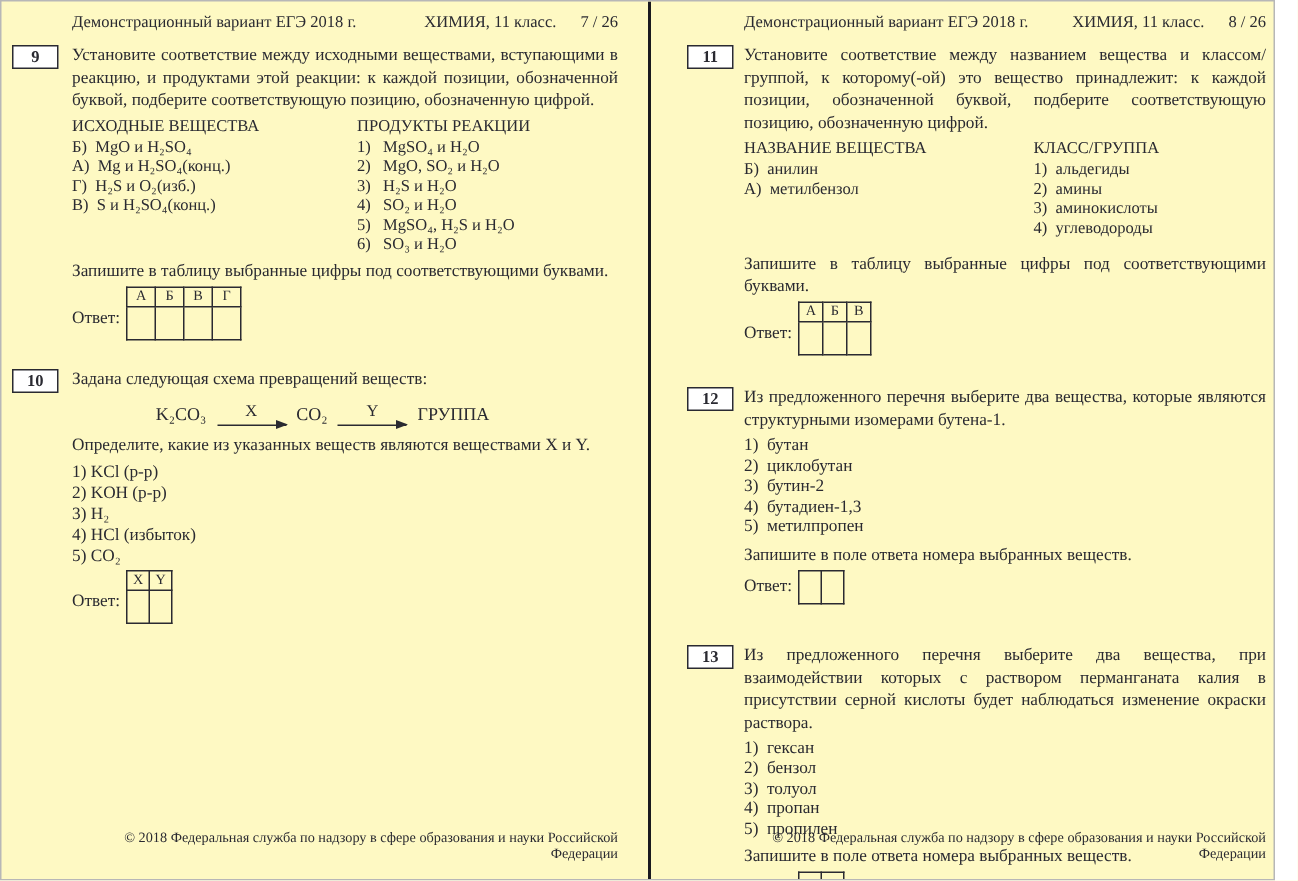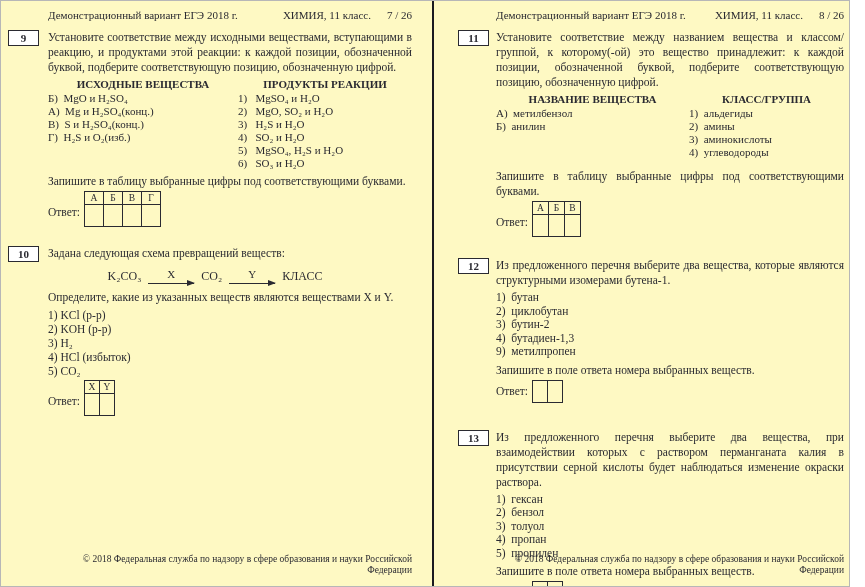--- a/index.html
+++ b/index.html
@@ -31,21 +31,21 @@
   }
   .page--left  .qnum { left: -40px; }
   .page--right .qnum { left: -38px; text-align: right; }
 
   .qtext { margin: 0; font-size: 11.5px; line-height: 15px; text-align: justify; }
 
   .cols { display: flex; margin-top: 2px; font-size: 11px; }
   .colL { width: 190px; flex: none; }
   .page--right .colL { width: 193px; }
   .colR { flex: 1; }
-  .colhead { font-weight: bold; text-align: center; line-height: 14px; margin-bottom: 1px; }
+  .colhead { font-weight: normal; line-height: 14px; margin-bottom: 1px; }
   .mitem { line-height: 13px; white-space: pre-wrap; }
 
   .instr { margin-top: 4px; }
   .instr2 { margin-top: 10px; }
 
   .ansrow { display: flex; margin-top: 2px; }
   .anslbl { font-size: 11.5px; flex: none; text-align: center; }
   .anslbl.withhead { padding-top: 15px; }
   .anslbl.plain { padding-top: 5px; }
   .anstab { border-collapse: collapse; margin-left: 4px; align-self: flex-start; }
@@ -90,22 +90,22 @@
     </div>
 
     <div class="q mt-q9">
       <div class="qnum">9</div>
       <p class="qtext">Установите соответствие между исходными веществами, вступающими в реакцию, и продуктами этой реакции: к каждой позиции, обозначенной буквой, подберите соответствующую позицию, обозначенную цифрой.</p>
       <div class="cols">
         <div class="colL">
           <div class="colhead">ИСХОДНЫЕ ВЕЩЕСТВА</div>
           <div class="mitem">Б)  MgO и H₂SO₄</div>
           <div class="mitem">А)  Mg и H₂SO₄(конц.)</div>
+          <div class="mitem">Г)  H₂S и O₂(изб.)</div>
           <div class="mitem">В)  S и H₂SO₄(конц.)</div>
-          <div class="mitem">Г)  H₂S и O₂(изб.)</div>
         </div>
         <div class="colR">
           <div class="colhead">ПРОДУКТЫ РЕАКЦИИ</div>
           <div class="mitem">1)   MgSO₄ и H₂O</div>
           <div class="mitem">2)   MgO, SO₂ и H₂O</div>
           <div class="mitem">3)   H₂S и H₂O</div>
           <div class="mitem">4)   SO₂ и H₂O</div>
           <div class="mitem">5)   MgSO₄, H₂S и H₂O</div>
           <div class="mitem">6)   SO₃ и H₂O</div>
         </div>
@@ -139,21 +139,21 @@
         <span>K₂CO₃</span>
         <span class="rxarrow">
           <span class="lab">X</span>
           <span class="shaft"></span>
         </span>
         <span>CO₂</span>
         <span class="rxarrow">
           <span class="lab">Y</span>
           <span class="shaft"></span>
         </span>
-        <span>КЛАСС</span>
+        <span>ГРУППА</span>
       </div>
       <p class="qtext">Определите, какие из указанных веществ являются веществами X и Y.</p>
       <div class="optlist">
         <div class="opt">1) KCl (р-р)</div>
         <div class="opt">2) KOH (р-р)</div>
         <div class="opt">3) H₂</div>
         <div class="opt">4) HCl (избыток)</div>
         <div class="opt">5) CO₂</div>
       </div>
       <div class="ansrow">
@@ -184,22 +184,22 @@
       <span class="s">ХИМИЯ, 11 класс.</span>
       <span>8 / 26</span>
     </div>
 
     <div class="q mt-q11">
       <div class="qnum">11</div>
       <p class="qtext">Установите соответствие между названием вещества и классом/группой, к которому(-ой) это вещество принадлежит: к каждой позиции, обозначенной буквой, подберите соответствующую позицию, обозначенную цифрой.</p>
       <div class="cols">
         <div class="colL">
           <div class="colhead">НАЗВАНИЕ ВЕЩЕСТВА</div>
+          <div class="mitem">Б)  анилин</div>
           <div class="mitem">А)  метилбензол</div>
-          <div class="mitem">Б)  анилин</div>
         </div>
         <div class="colR">
           <div class="colhead">КЛАСС/ГРУППА</div>
           <div class="mitem">1)  альдегиды</div>
           <div class="mitem">2)  амины</div>
           <div class="mitem">3)  аминокислоты</div>
           <div class="mitem">4)  углеводороды</div>
         </div>
       </div>
       <p class="qtext instr2">Запишите в таблицу выбранные цифры под соответствующими буквами.</p>
@@ -223,21 +223,21 @@
     </div>
 
     <div class="q mt-q12">
       <div class="qnum">12</div>
       <p class="qtext">Из предложенного перечня выберите два вещества, которые являются структурными изомерами бутена-1.</p>
       <div class="optlist optlist--airy">
         <div class="opt">1)  бутан</div>
         <div class="opt">2)  циклобутан</div>
         <div class="opt">3)  бутин-2</div>
         <div class="opt">4)  бутадиен-1,3</div>
-        <div class="opt">9)  метилпропен</div>
+        <div class="opt">5)  метилпропен</div>
       </div>
       <p class="qtext instr">Запишите в поле ответа номера выбранных веществ.</p>
       <div class="ansrow">
         <span class="anslbl plain">Ответ:</span>
         <table class="anstab">
           <tbody>
               <tr>
             <td class="in w15"></td>
             <td class="in w15"></td>
           </tr>

